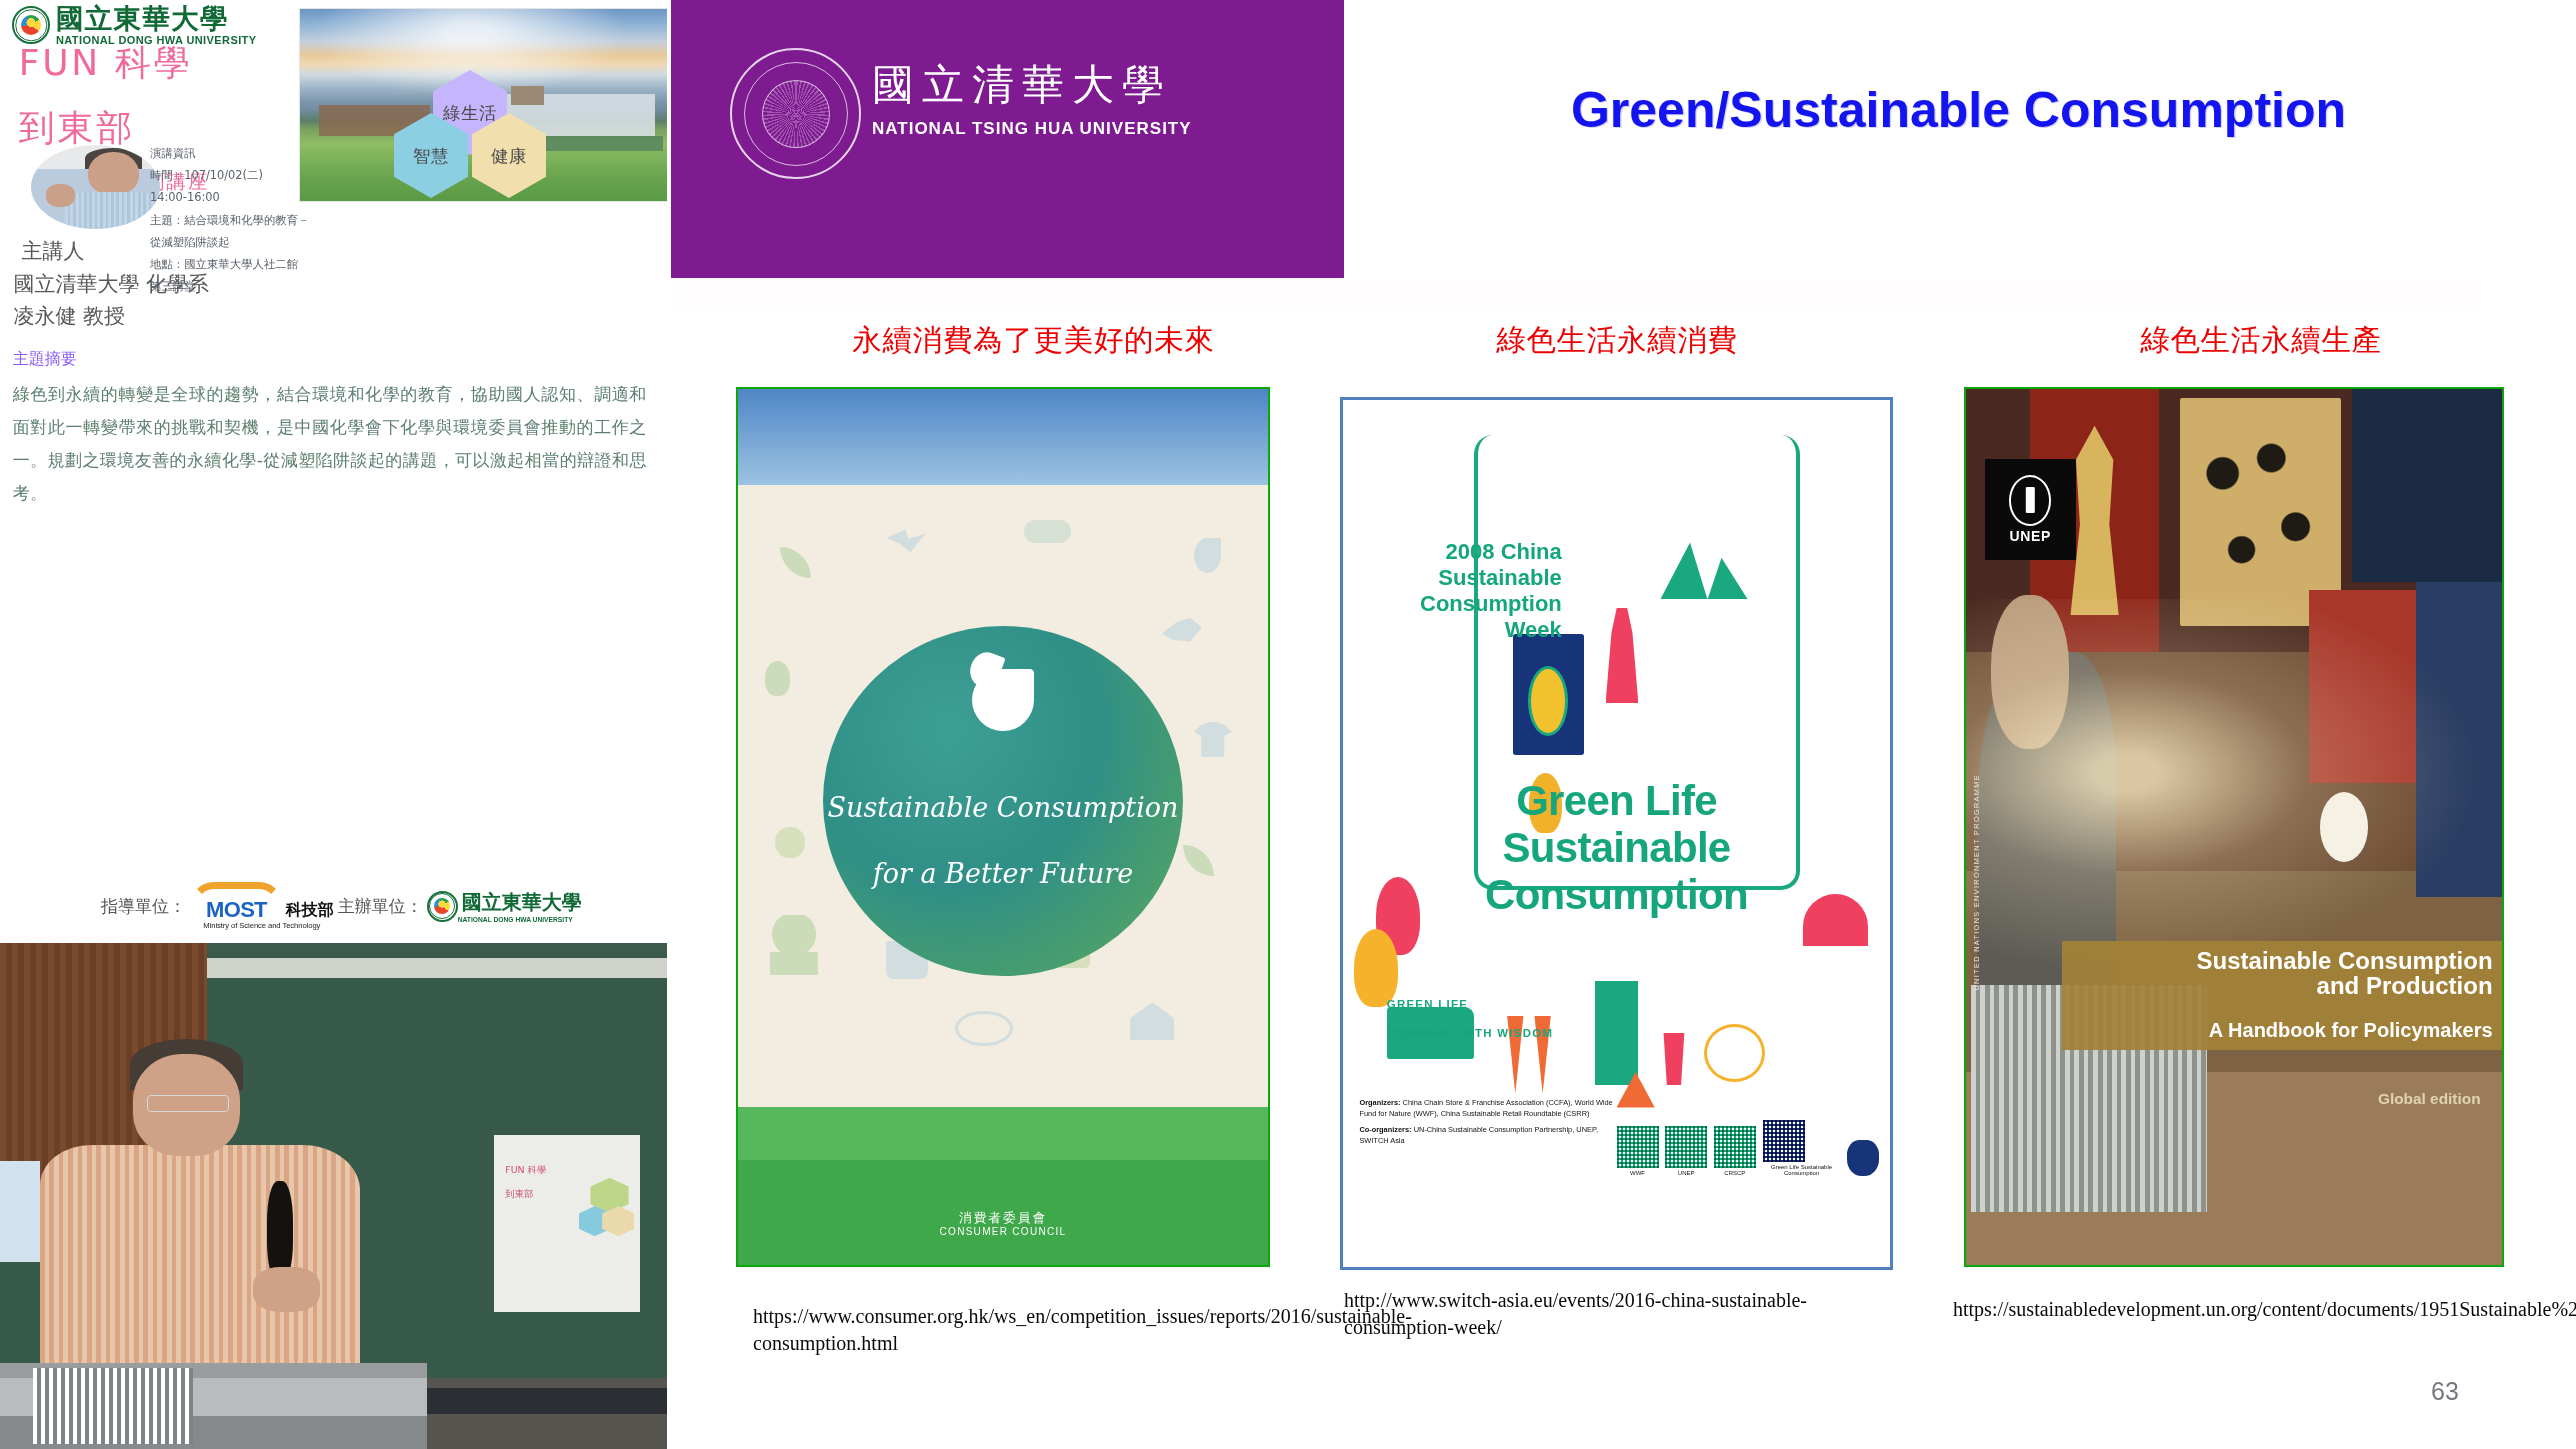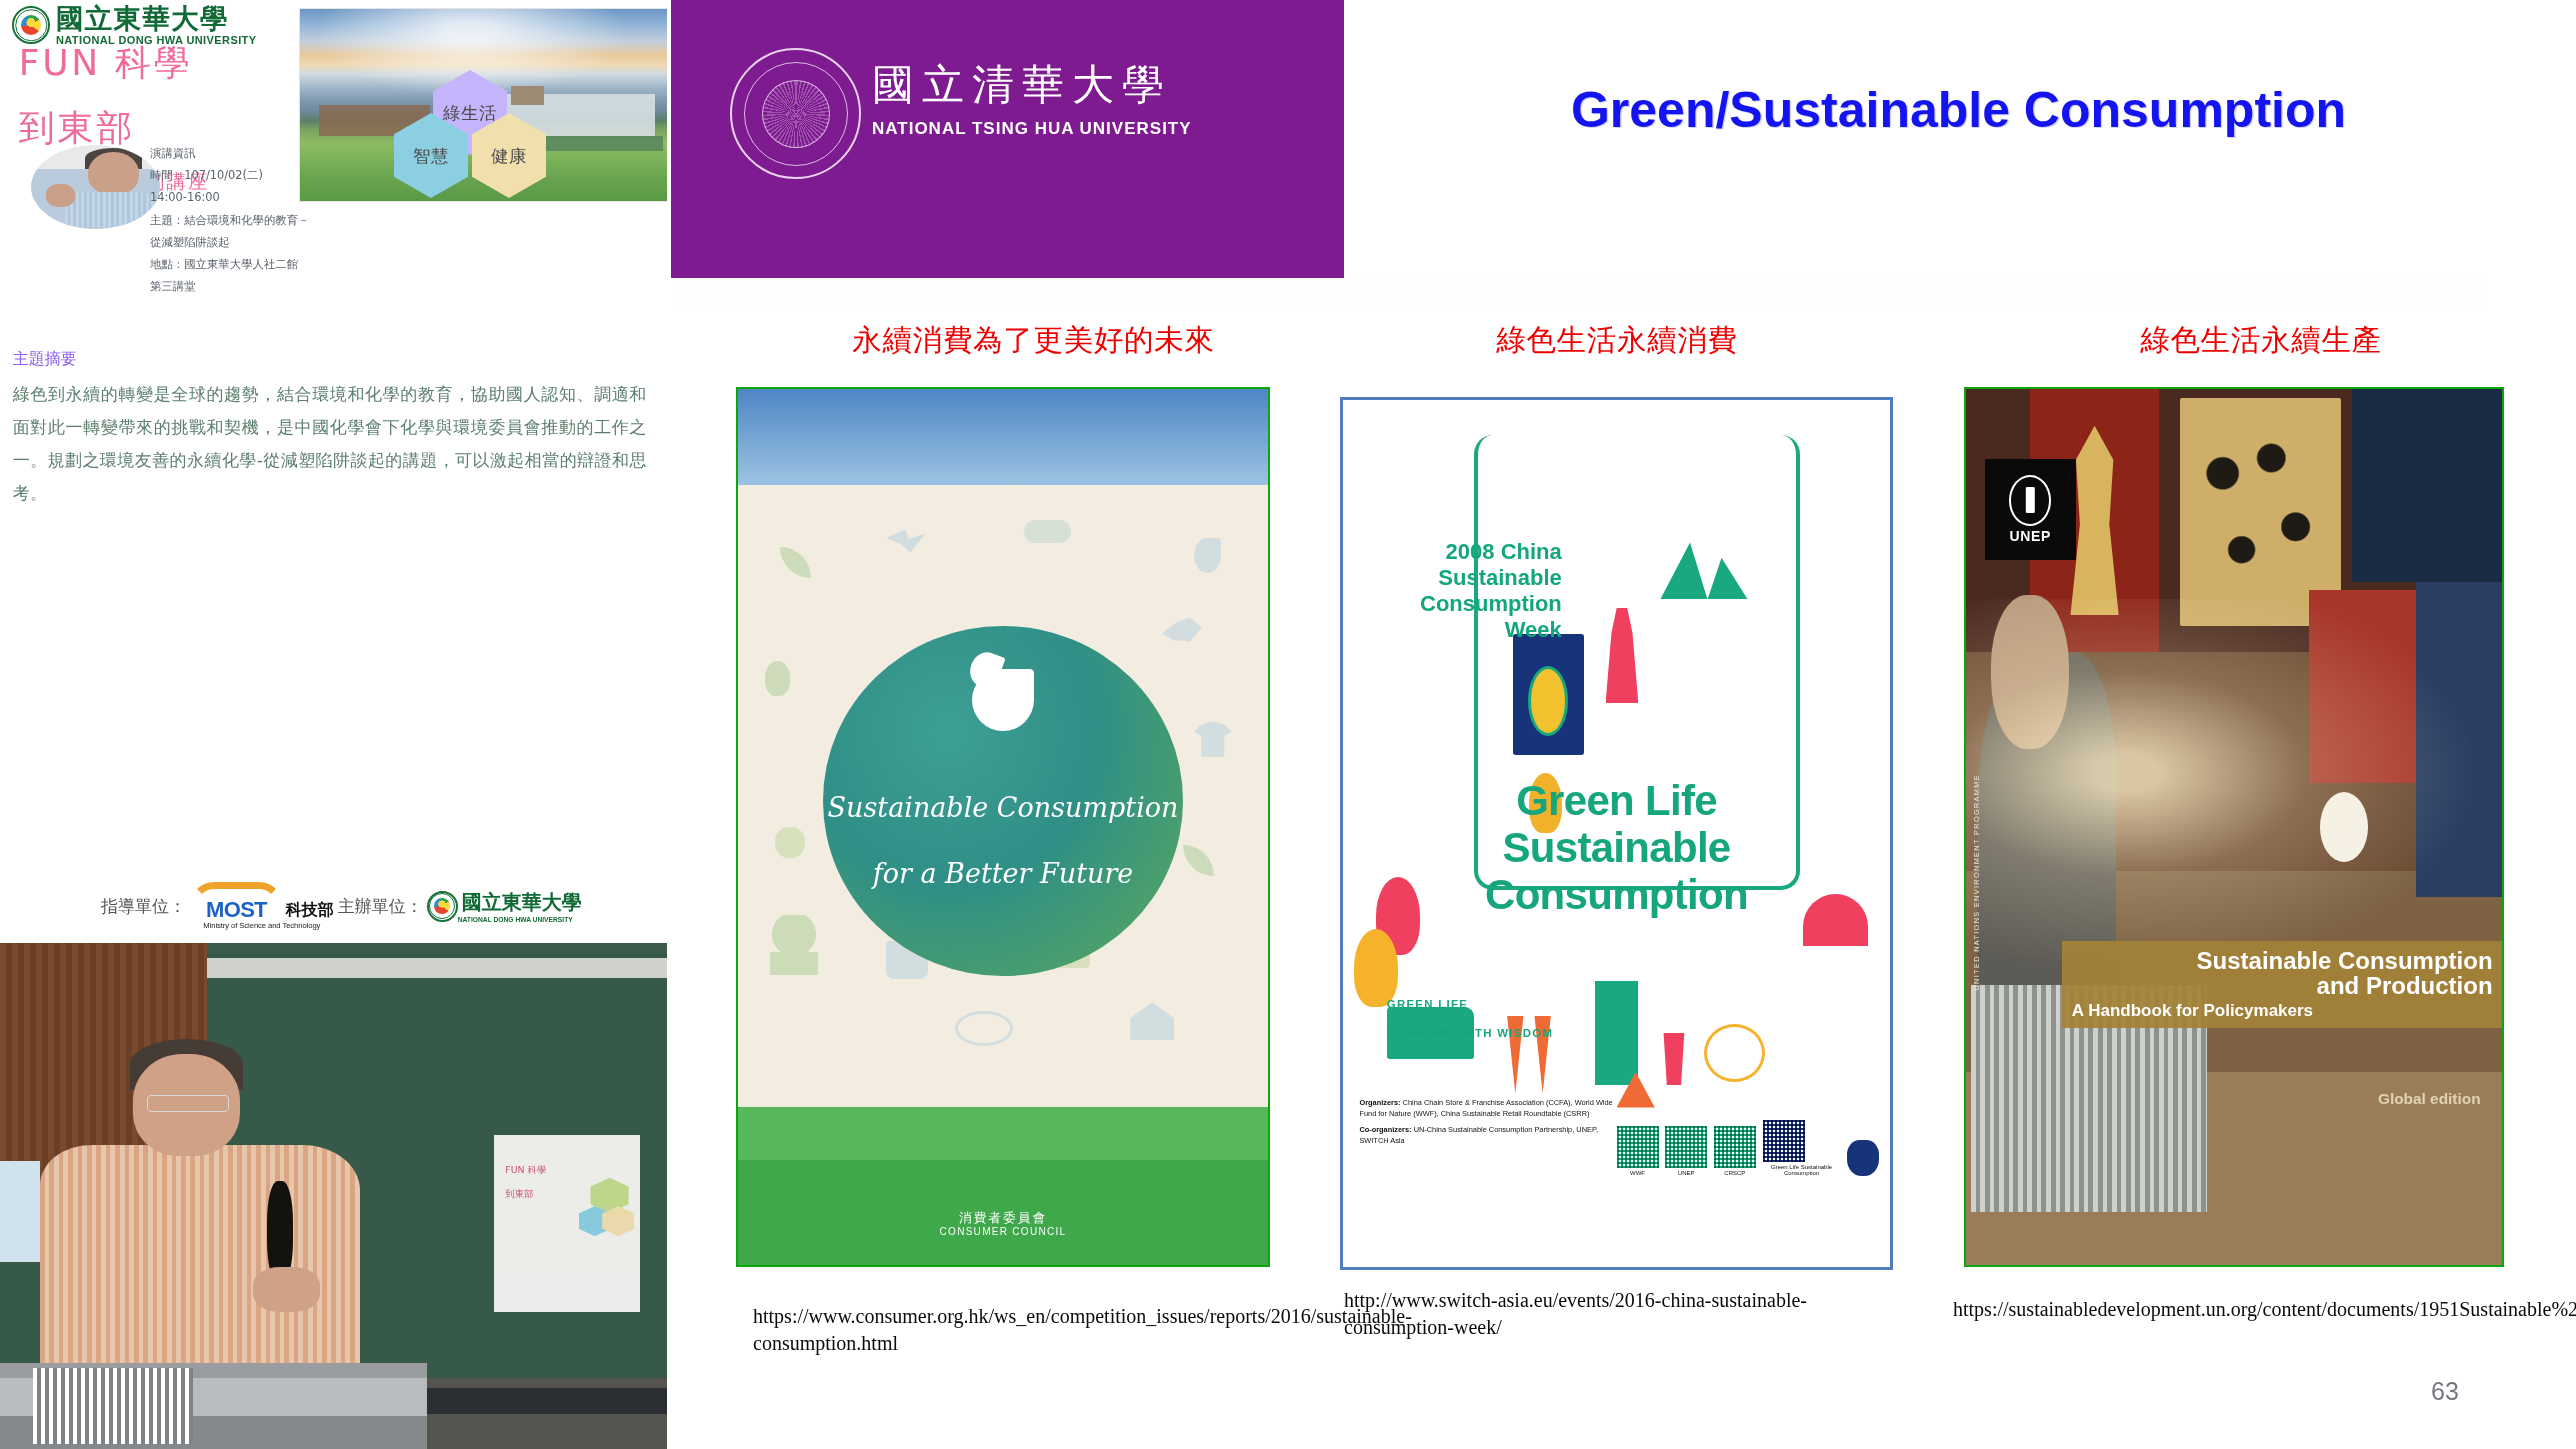--- a/index.html
+++ b/index.html
@@ -277,21 +277,21 @@
      display:flex;flex-direction:column;align-items:center;justify-content:center;}
   #img3 .unep .ring{width:42%;height:46%;border:2px solid #fff;border-radius:50%;position:relative;}
   #img3 .unep .ring:after{content:"";position:absolute;left:50%;top:20%;transform:translateX(-50%);
      width:22%;height:58%;background:#fff;border-radius:1.3px;}
   #img3 .unep .lbl{color:#fff;font-size:14px;font-weight:700;letter-spacing:0.7px;margin-top:2px;
      font-family:"Liberation Sans", sans-serif;}
   #img3 .band{position:absolute;left:18%;top:63%;width:82%;background:rgba(163,130,55,.93);padding:6.7px 9.4px 8px 9.4px;
      box-sizing:border-box;}
   #img3 .band .bt1{color:#fff;font-size:24px;font-weight:700;line-height:1.08;text-align:right;
      font-family:"Liberation Sans", sans-serif;}
-  #img3 .band .bt2{color:#fff;font-size:17px;font-weight:700;line-height:1.12;text-align:left;margin-top:2px;
+  #img3 .band .bt2{color:#fff;font-size:20px;font-weight:700;line-height:1.12;text-align:right;margin-top:20px;
      font-family:"Liberation Sans", sans-serif;}
   #img3 .global{position:absolute;right:4%;top:80%;color:#f0e4c4;font-size:15.4px;font-weight:700;opacity:.82;
      font-family:"Liberation Sans", sans-serif;}
   #img3 .spine{position:absolute;left:1.2%;top:44%;color:#e8e4dc;font-size:7.4px;letter-spacing:1.3px;
      writing-mode:vertical-rl;transform:rotate(180deg);font-family:"Liberation Sans", sans-serif;}
 
   
   .url{position:absolute;font-size:20px;color:#0a0a0a;line-height:1.35;font-family:"Liberation Serif", serif;}
   #url1{left:753px;top:1303px;width:564px;}
   #url2{left:1344px;top:1287px;width:530px;}
@@ -339,20 +339,25 @@
     <div id="fun-line3">系列講座</div>
   </div>
 
   <div id="speaker-photo">
     <div class="sp-hair"></div>
     <div class="sp-head"></div>
     <div class="sp-body"></div>
     <div class="sp-hand"></div>
   </div>
 
+  <div id="speaker-text">
+    <div class="l1">主講人</div>
+    <div class="l2">國立清華大學 化學系</div>
+    <div class="l3">凌永健 教授</div>
+  </div>
 
   <div id="lecture-info">
     <div>演講資訊</div>
     <div>時間：107/10/02(二)</div>
     <div>14:00-16:00</div>
     <div>主題：結合環境和化學的教育－</div>
     <div>從減塑陷阱談起</div>
     <div>地點：國立東華大學人社二館</div>
     <div>第三講堂</div>
   </div>

